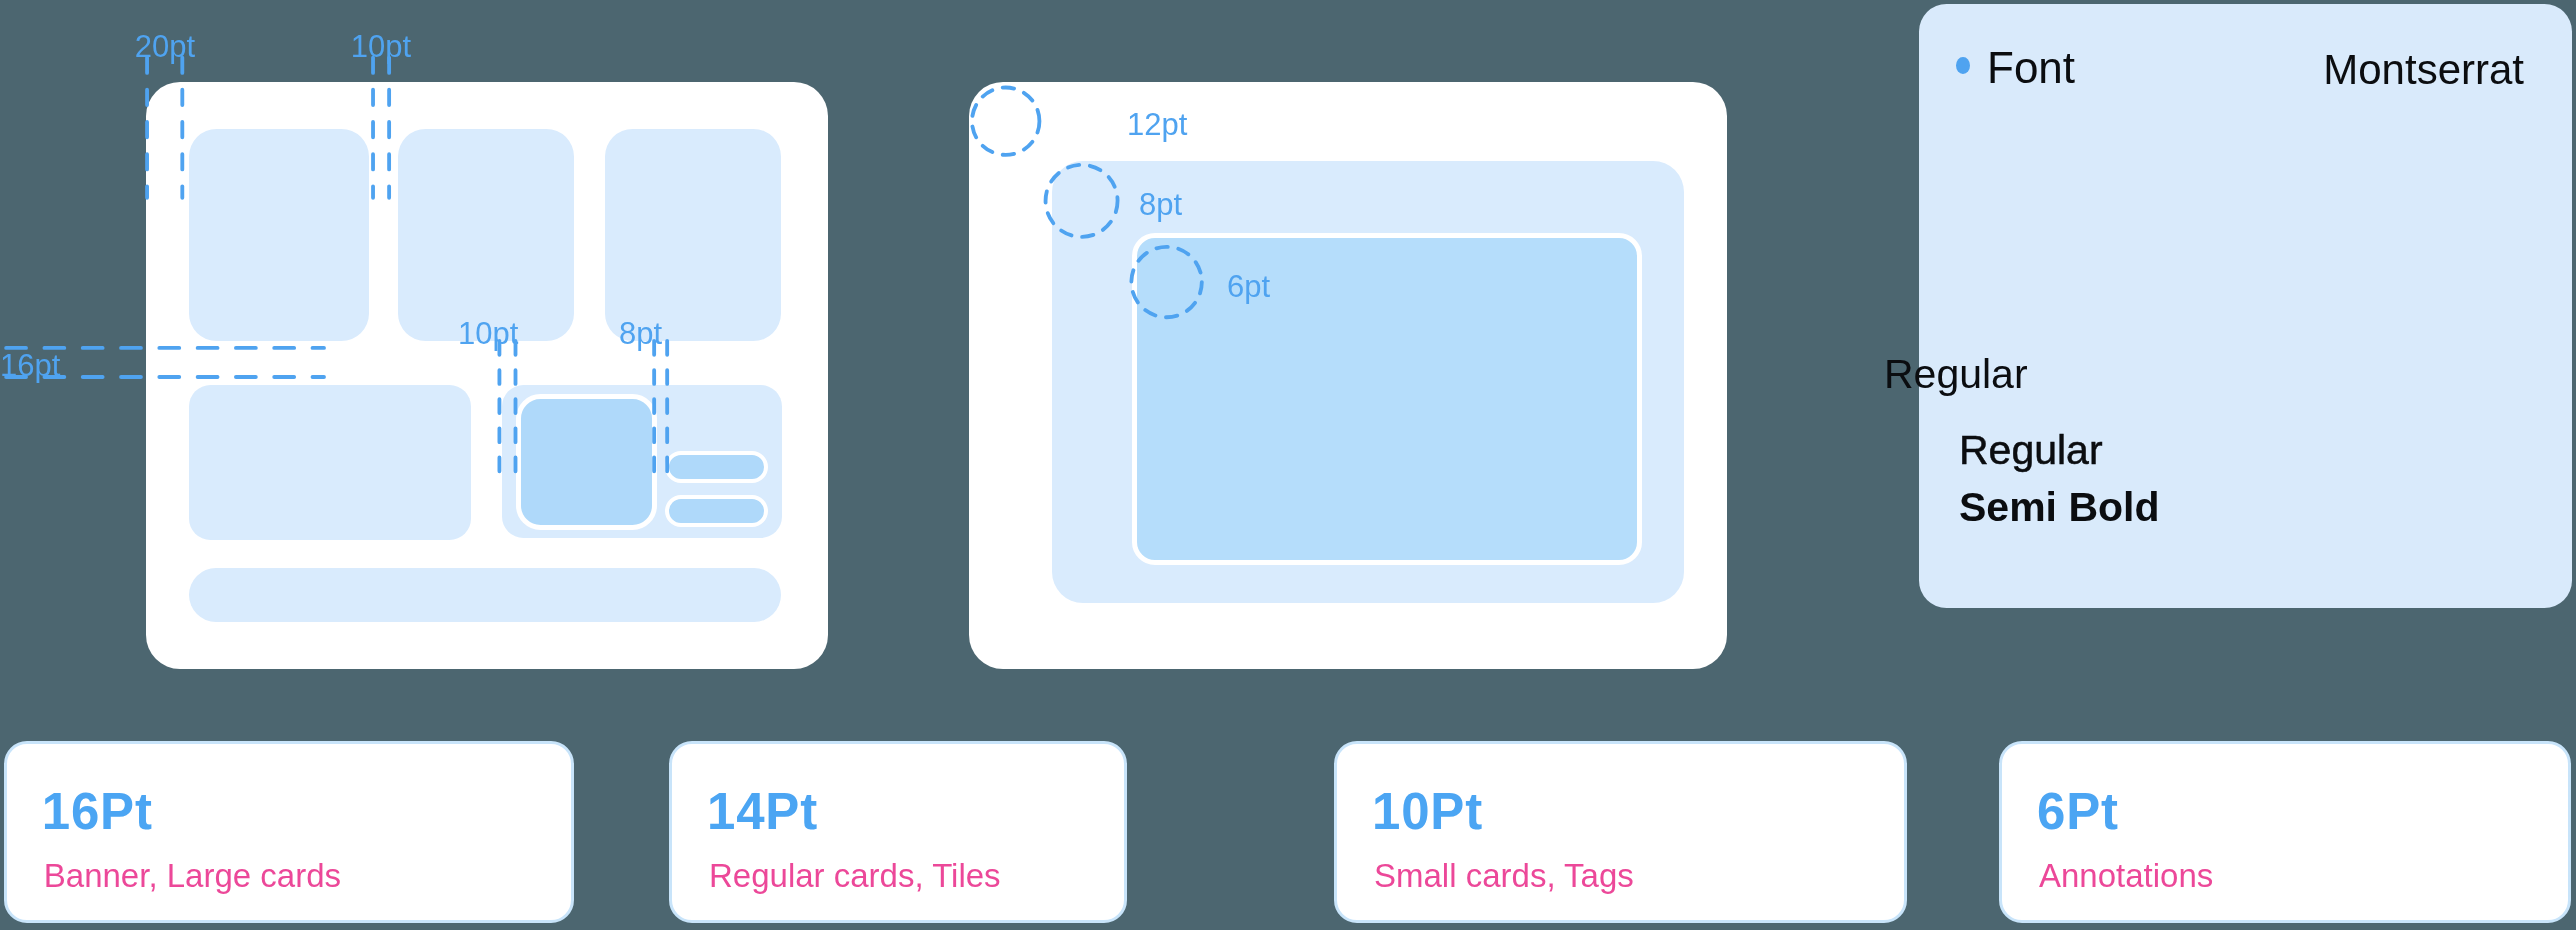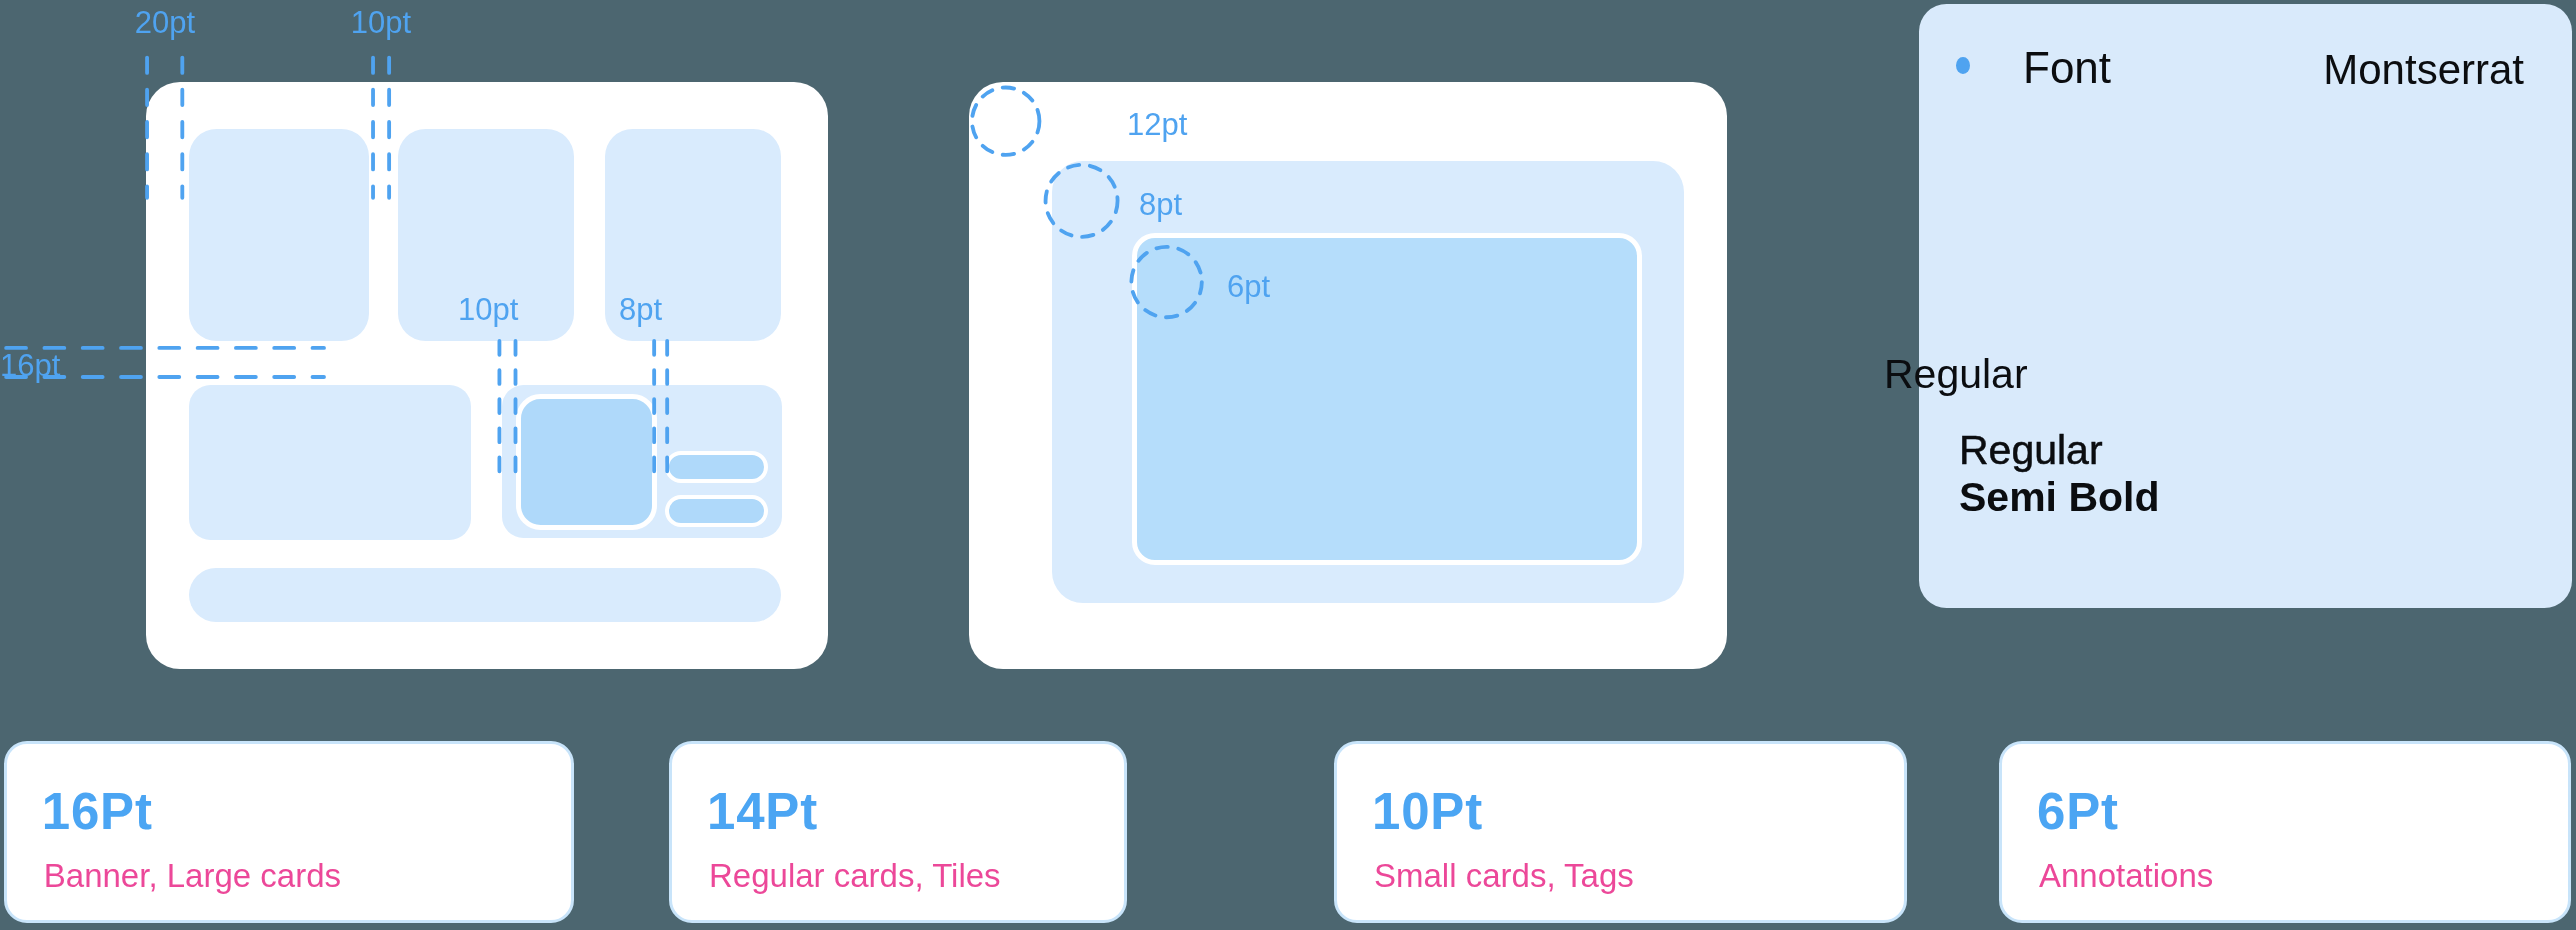--- a/index.html
+++ b/index.html
@@ -13,21 +13,21 @@
   .abs{position:absolute;}
   .card{background:#ffffff;border-radius:34px;}
   .tile{background:#D9EBFD;border-radius:27.6px;}
   .tile-sm{background:#D9EBFD;border-radius:21.4px;}
   .deep{background:#AFD9FA;border:5.4px solid #ffffff;box-sizing:border-box;}
   .pill{background:#AFD9FA;border:4.6px solid #ffffff;box-sizing:border-box;border-radius:18.4px;}
   .ann-label{
     position:absolute;color:#4FA3F0;font-size:31px;line-height:1.1;
     font-weight:400;white-space:nowrap;
   }
-  .ann-center{text-align:center;}
+  .ann-center{text-align:center;margin-top:24px;}
   #annotation-svg{position:absolute;left:0;top:0;pointer-events:none;z-index:30;}
   
   #font-card{background:#D9EAFB;border-radius:27.6px;}
   #font-bullet{width:13.8px;height:17px;border-radius:50%;background:#4FA3F0;}
   .weight-regular{font-weight:400;}
   .weight-medium{font-weight:500;-webkit-text-stroke:0.5px #0B0D10;}
   .weight-semibold{font-weight:700;}
   
   .size-card{
     background:#ffffff;border:3.8px solid #C8E4FA;box-sizing:border-box;
@@ -96,26 +96,26 @@
 
       <circle cx="1313" cy="158" r="44" stroke-dasharray="15 14"></circle>
       <circle cx="1412" cy="262" r="47" stroke-dasharray="15 14"></circle>
       <circle cx="1523" cy="368" r="46" stroke-dasharray="15 14"></circle>
     </g>
   </svg>
 
   <div id="font-card" class="abs" style="left:1919px;top:3.8px;width:653px;height:604px;"></div>
 
   <div class="abs" id="font-bullet" style="left:1956px;top:57px;"></div>
-  <div class="spec-text" style="left:1987px;top:43px;font-size:44px;font-weight:500;margin-left:36px;">Font</div>
+  <div class="spec-text" style="left:1987px;top:43px;font-size:44px;font-weight:500;">Font</div>
   <div class="spec-text" style="left:2221px;top:46px;width:303px;text-align:right;font-size:42px;font-weight:500;">Montserrat</div>
 
   <div class="spec-text weight-regular" style="left:1884px;top:351px;font-size:41px;">Regular</div>
   <div class="spec-text weight-medium" style="left:1959px;top:427px;font-size:41px;">Regular</div>
-  <div class="spec-text weight-semibold" style="left:1959px;top:474px;font-size:41px;">Semi Bold</div>
+  <div class="spec-text weight-semibold" style="left:1959px;top:484px;font-size:41px;">Semi Bold</div>
 
 
   <div class="size-card" style="left:3.8px;width:570px;">
     <div class="size-value">16Pt</div>
     <div class="size-usage">Banner, Large cards</div>
   </div>
   <div class="size-card" style="left:669px;width:458px;">
     <div class="size-value">14Pt</div>
     <div class="size-usage">Regular cards, Tiles</div>
   </div>

